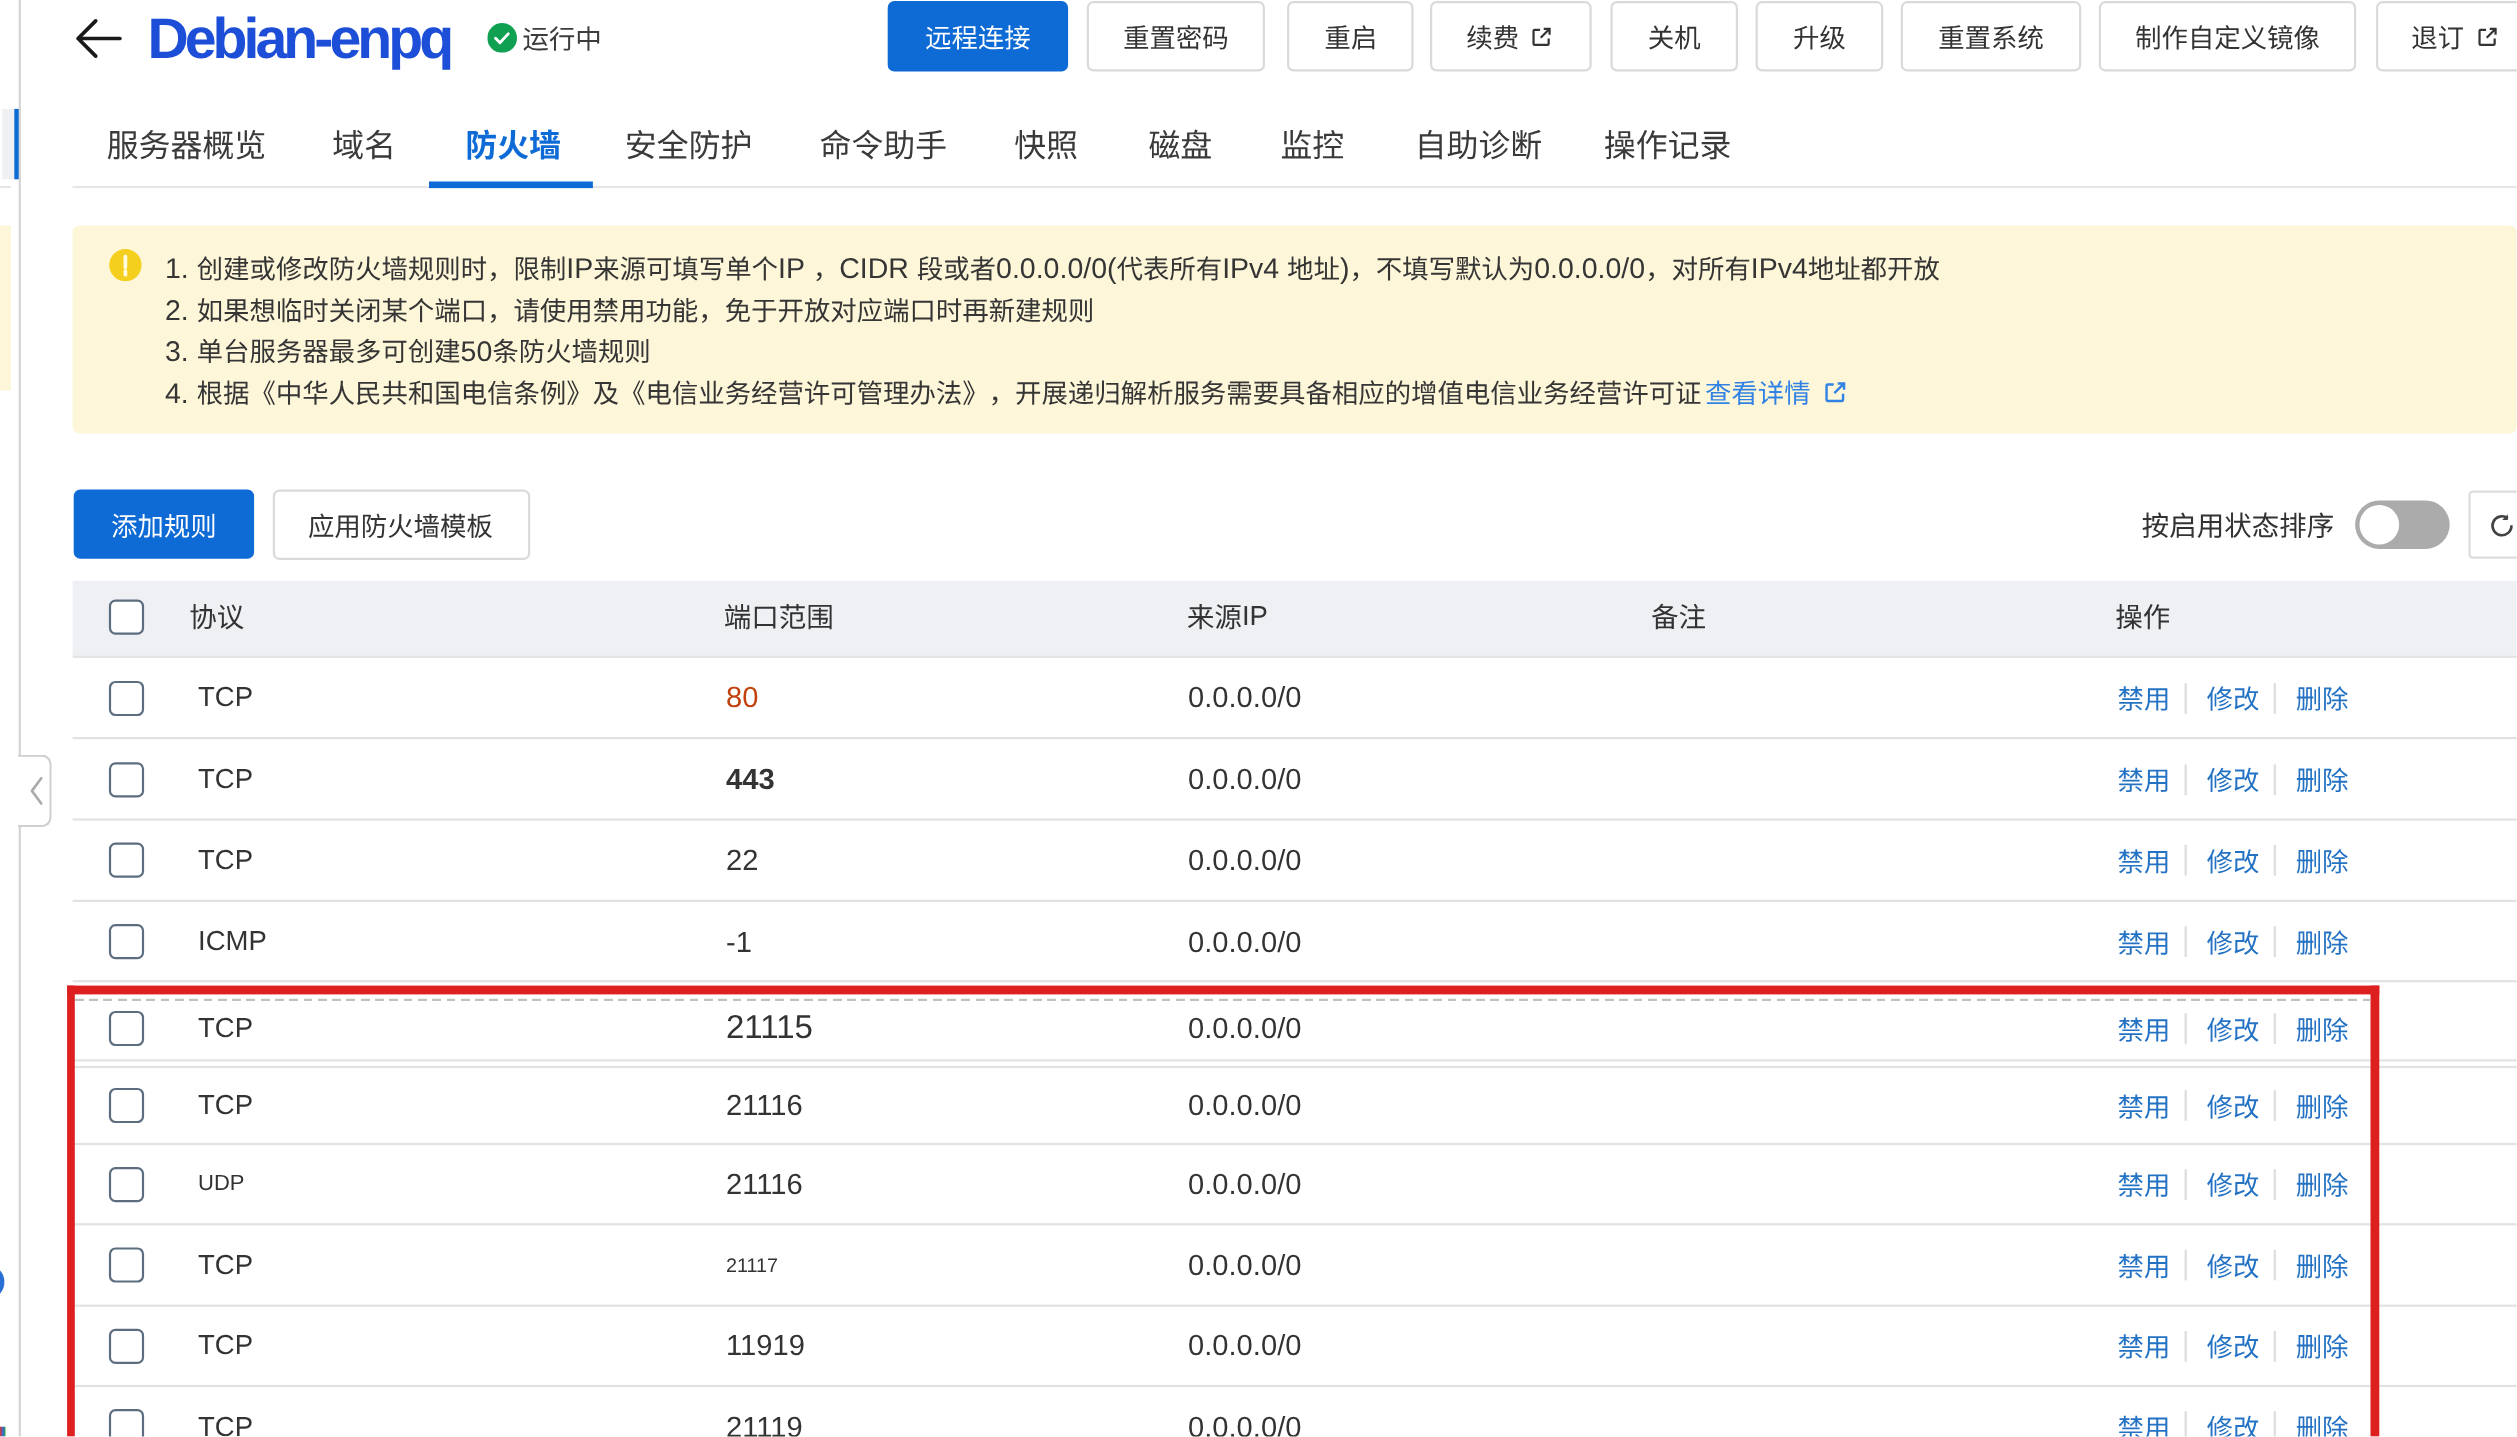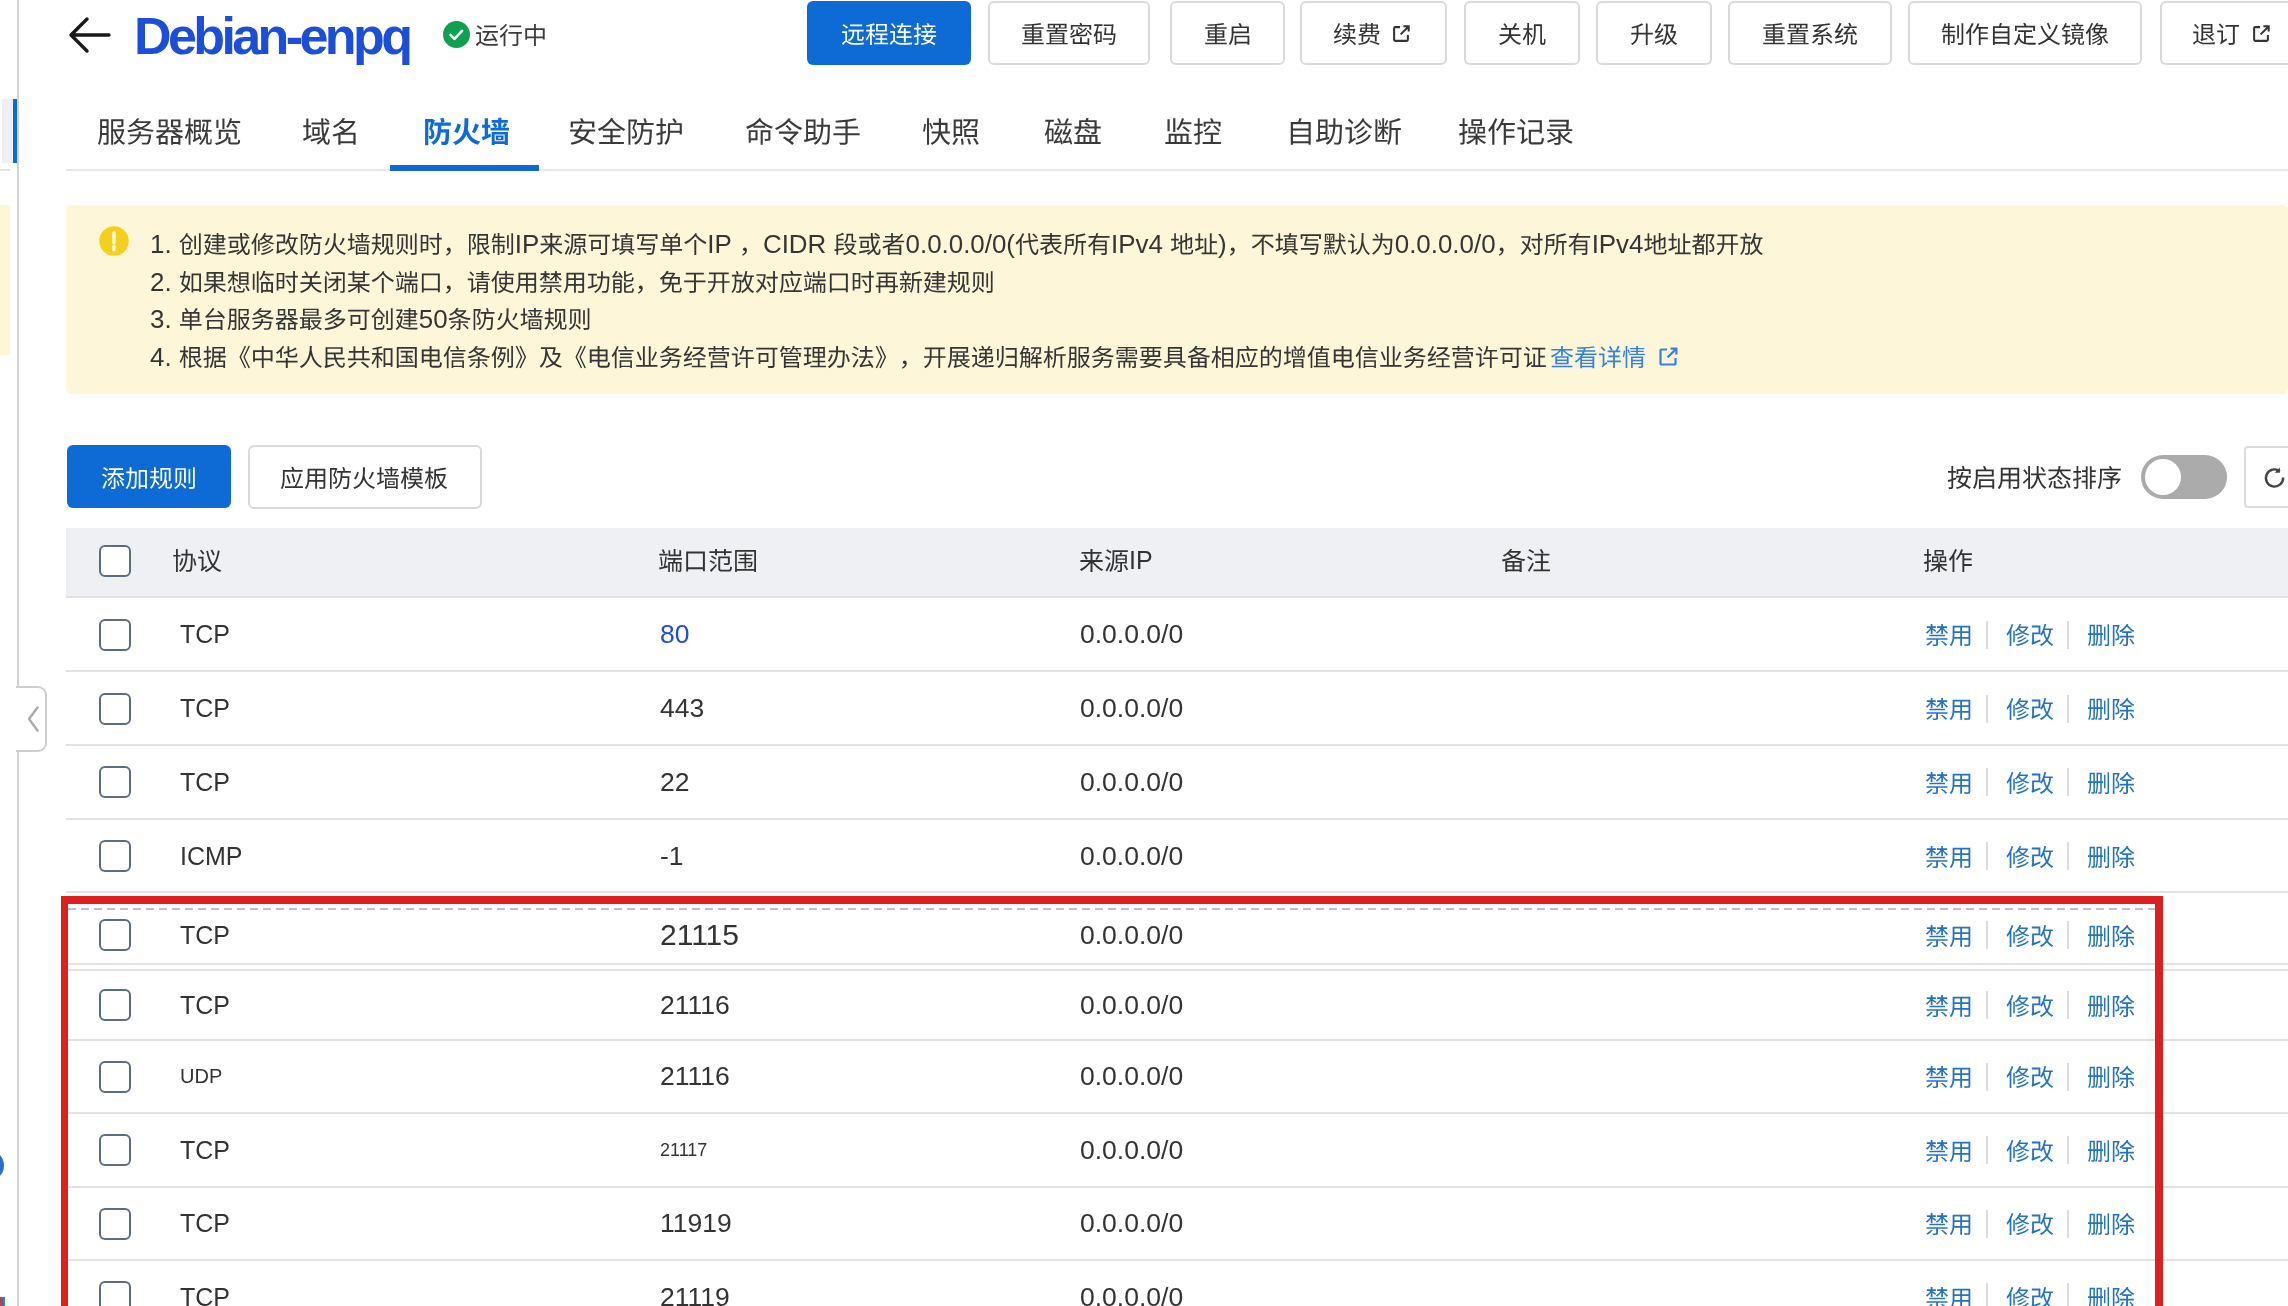--- a/index.html
+++ b/index.html
@@ -565,39 +565,39 @@
 <svg style="position:absolute;left:1501.0px;top:548.0px;overflow:visible;" width="50.0" height="25" viewBox="0 -220 500 250" fill="#333333" font-family="Liberation Sans, sans-serif">
     <use href="#g5907" x="0"></use>
     <use href="#g6ce8" x="250"></use>
   </svg>
 <svg style="position:absolute;left:1923.0px;top:548.0px;overflow:visible;" width="50.0" height="25" viewBox="0 -220 500 250" fill="#333333" font-family="Liberation Sans, sans-serif">
     <use href="#g64cd" x="0"></use>
     <use href="#g4f5c" x="250"></use>
   </svg>
 <div style="position:absolute;left:99px;top:618.5px;width:32px;height:32px;background:#fff;border:2.5px solid #5c6d80;border-radius:6px;box-sizing:border-box"></div>
 <div style="position:absolute;left:180.0px;top:620.0px;font-size:25px;font-weight:400;color:#333;line-height:29.0px;white-space:pre;">TCP</div>
-<div style="position:absolute;left:660.0px;top:619.1px;font-size:26.5px;font-weight:400;color:#1d4ed8;line-height:30.7px;white-space:pre;">80</div>
+<div style="position:absolute;left:660.0px;top:619.1px;font-size:26.5px;font-weight:400;color:#c2410c;line-height:30.7px;white-space:pre;">80</div>
 <div style="position:absolute;left:1080.0px;top:619.1px;font-size:26.5px;font-weight:400;color:#333;line-height:30.7px;white-space:pre;">0.0.0.0/0</div>
 <svg style="position:absolute;left:1925.0px;top:623.0px;overflow:visible;" width="48.0" height="24" viewBox="0 -220 500 250" fill="#2472c4" font-family="Liberation Sans, sans-serif">
     <use href="#g7981" x="0"></use>
     <use href="#g7528" x="250"></use>
   </svg>
 <div style="position:absolute;left:1985.5px;top:620.5px;width:2px;height:28px;background:#dddddd"></div>
 <svg style="position:absolute;left:2006.0px;top:623.0px;overflow:visible;" width="48.0" height="24" viewBox="0 -220 500 250" fill="#2472c4" font-family="Liberation Sans, sans-serif">
     <use href="#g4fee" x="0"></use>
     <use href="#g6539" x="250"></use>
   </svg>
 <div style="position:absolute;left:2066.5px;top:620.5px;width:2px;height:28px;background:#dddddd"></div>
 <svg style="position:absolute;left:2087.0px;top:623.0px;overflow:visible;" width="48.0" height="24" viewBox="0 -220 500 250" fill="#2472c4" font-family="Liberation Sans, sans-serif">
     <use href="#g5220" x="0"></use>
     <use href="#g9664" x="250"></use>
   </svg>
 <div style="position:absolute;left:99px;top:692.5px;width:32px;height:32px;background:#fff;border:2.5px solid #5c6d80;border-radius:6px;box-sizing:border-box"></div>
 <div style="position:absolute;left:180.0px;top:694.0px;font-size:25px;font-weight:400;color:#333;line-height:29.0px;white-space:pre;">TCP</div>
-<div style="position:absolute;left:660.0px;top:693.1px;font-size:26.5px;font-weight:400;color:#333;line-height:30.7px;white-space:pre;">443</div>
+<div style="position:absolute;left:660.0px;top:693.1px;font-size:26.5px;font-weight:700;color:#333;line-height:30.7px;white-space:pre;">443</div>
 <div style="position:absolute;left:1080.0px;top:693.1px;font-size:26.5px;font-weight:400;color:#333;line-height:30.7px;white-space:pre;">0.0.0.0/0</div>
 <svg style="position:absolute;left:1925.0px;top:697.0px;overflow:visible;" width="48.0" height="24" viewBox="0 -220 500 250" fill="#2472c4" font-family="Liberation Sans, sans-serif">
     <use href="#g7981" x="0"></use>
     <use href="#g7528" x="250"></use>
   </svg>
 <div style="position:absolute;left:1985.5px;top:694.5px;width:2px;height:28px;background:#dddddd"></div>
 <svg style="position:absolute;left:2006.0px;top:697.0px;overflow:visible;" width="48.0" height="24" viewBox="0 -220 500 250" fill="#2472c4" font-family="Liberation Sans, sans-serif">
     <use href="#g4fee" x="0"></use>
     <use href="#g6539" x="250"></use>
   </svg>

